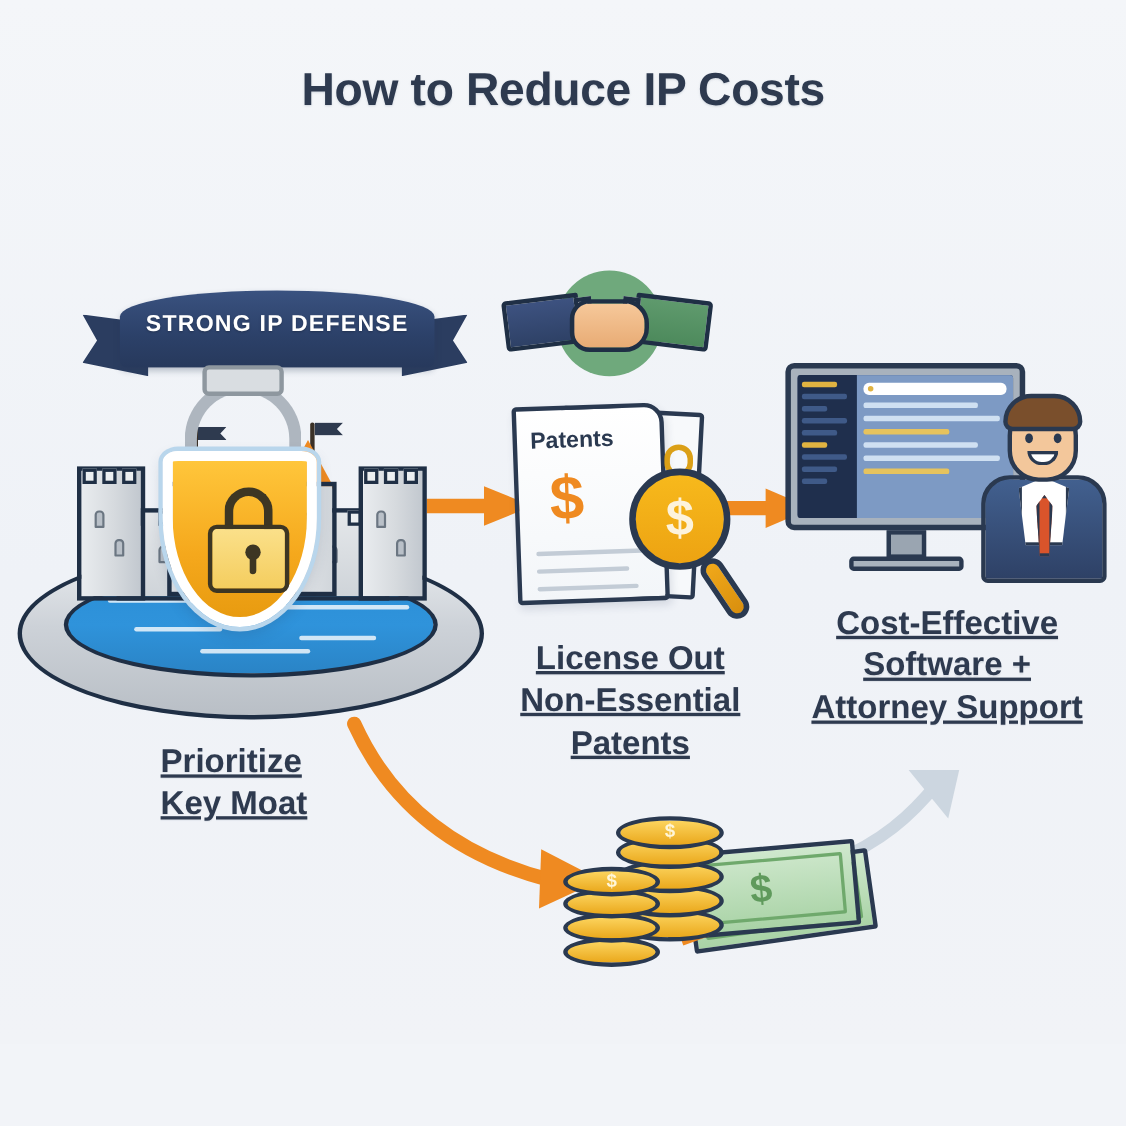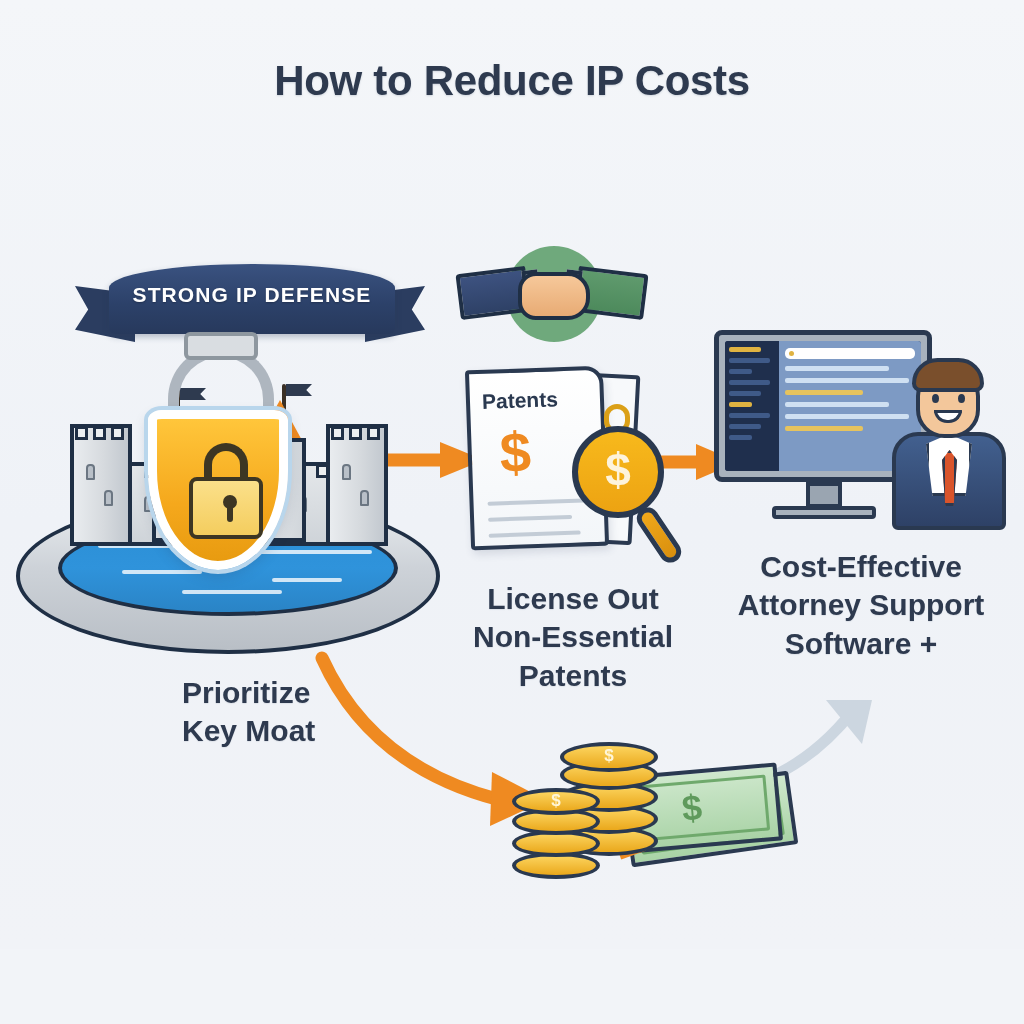--- a/index.html
+++ b/index.html
@@ -607,22 +607,23 @@
     pointer-events: none;
   }
 
   
   .caption {
     position: absolute;
     color: #2e3a4f;
     font-weight: bold;
     line-height: 1.28;
     text-shadow: 0 1px 1px rgba(140,150,165,0.18);
-  }
-  .cap-left   { left: 146px; top: 674px; font-size: 30px; text-align: left; width: 260px; margin-left: 36px; }
+    text-decoration: underline;
+  }
+  .cap-left   { left: 146px; top: 674px; font-size: 30px; text-align: left; width: 260px; }
   .cap-middle { left: 436px; top: 580px; font-size: 30px; text-align: center; width: 274px; }
   .cap-right  { left: 706px; top: 548px; font-size: 30px; text-align: center; width: 310px; }
 </style>
 </head>
 <body>
 
 <div id="canvas">
 
   <div class="title-block">
     <div class="title-line title-line-1">How to Reduce IP Costs</div>
@@ -819,17 +820,17 @@
   </div>
 
   <div class="caption cap-middle">
     <div>License Out</div>
     <div>Non-Essential</div>
     <div>Patents</div>
   </div>
 
   <div class="caption cap-right">
     <div>Cost-Effective</div>
+    <div>Software +</div>
     <div>Attorney Support</div>
-    <div>Software +</div>
   </div>
 
 </div>
 
 </body></html>

